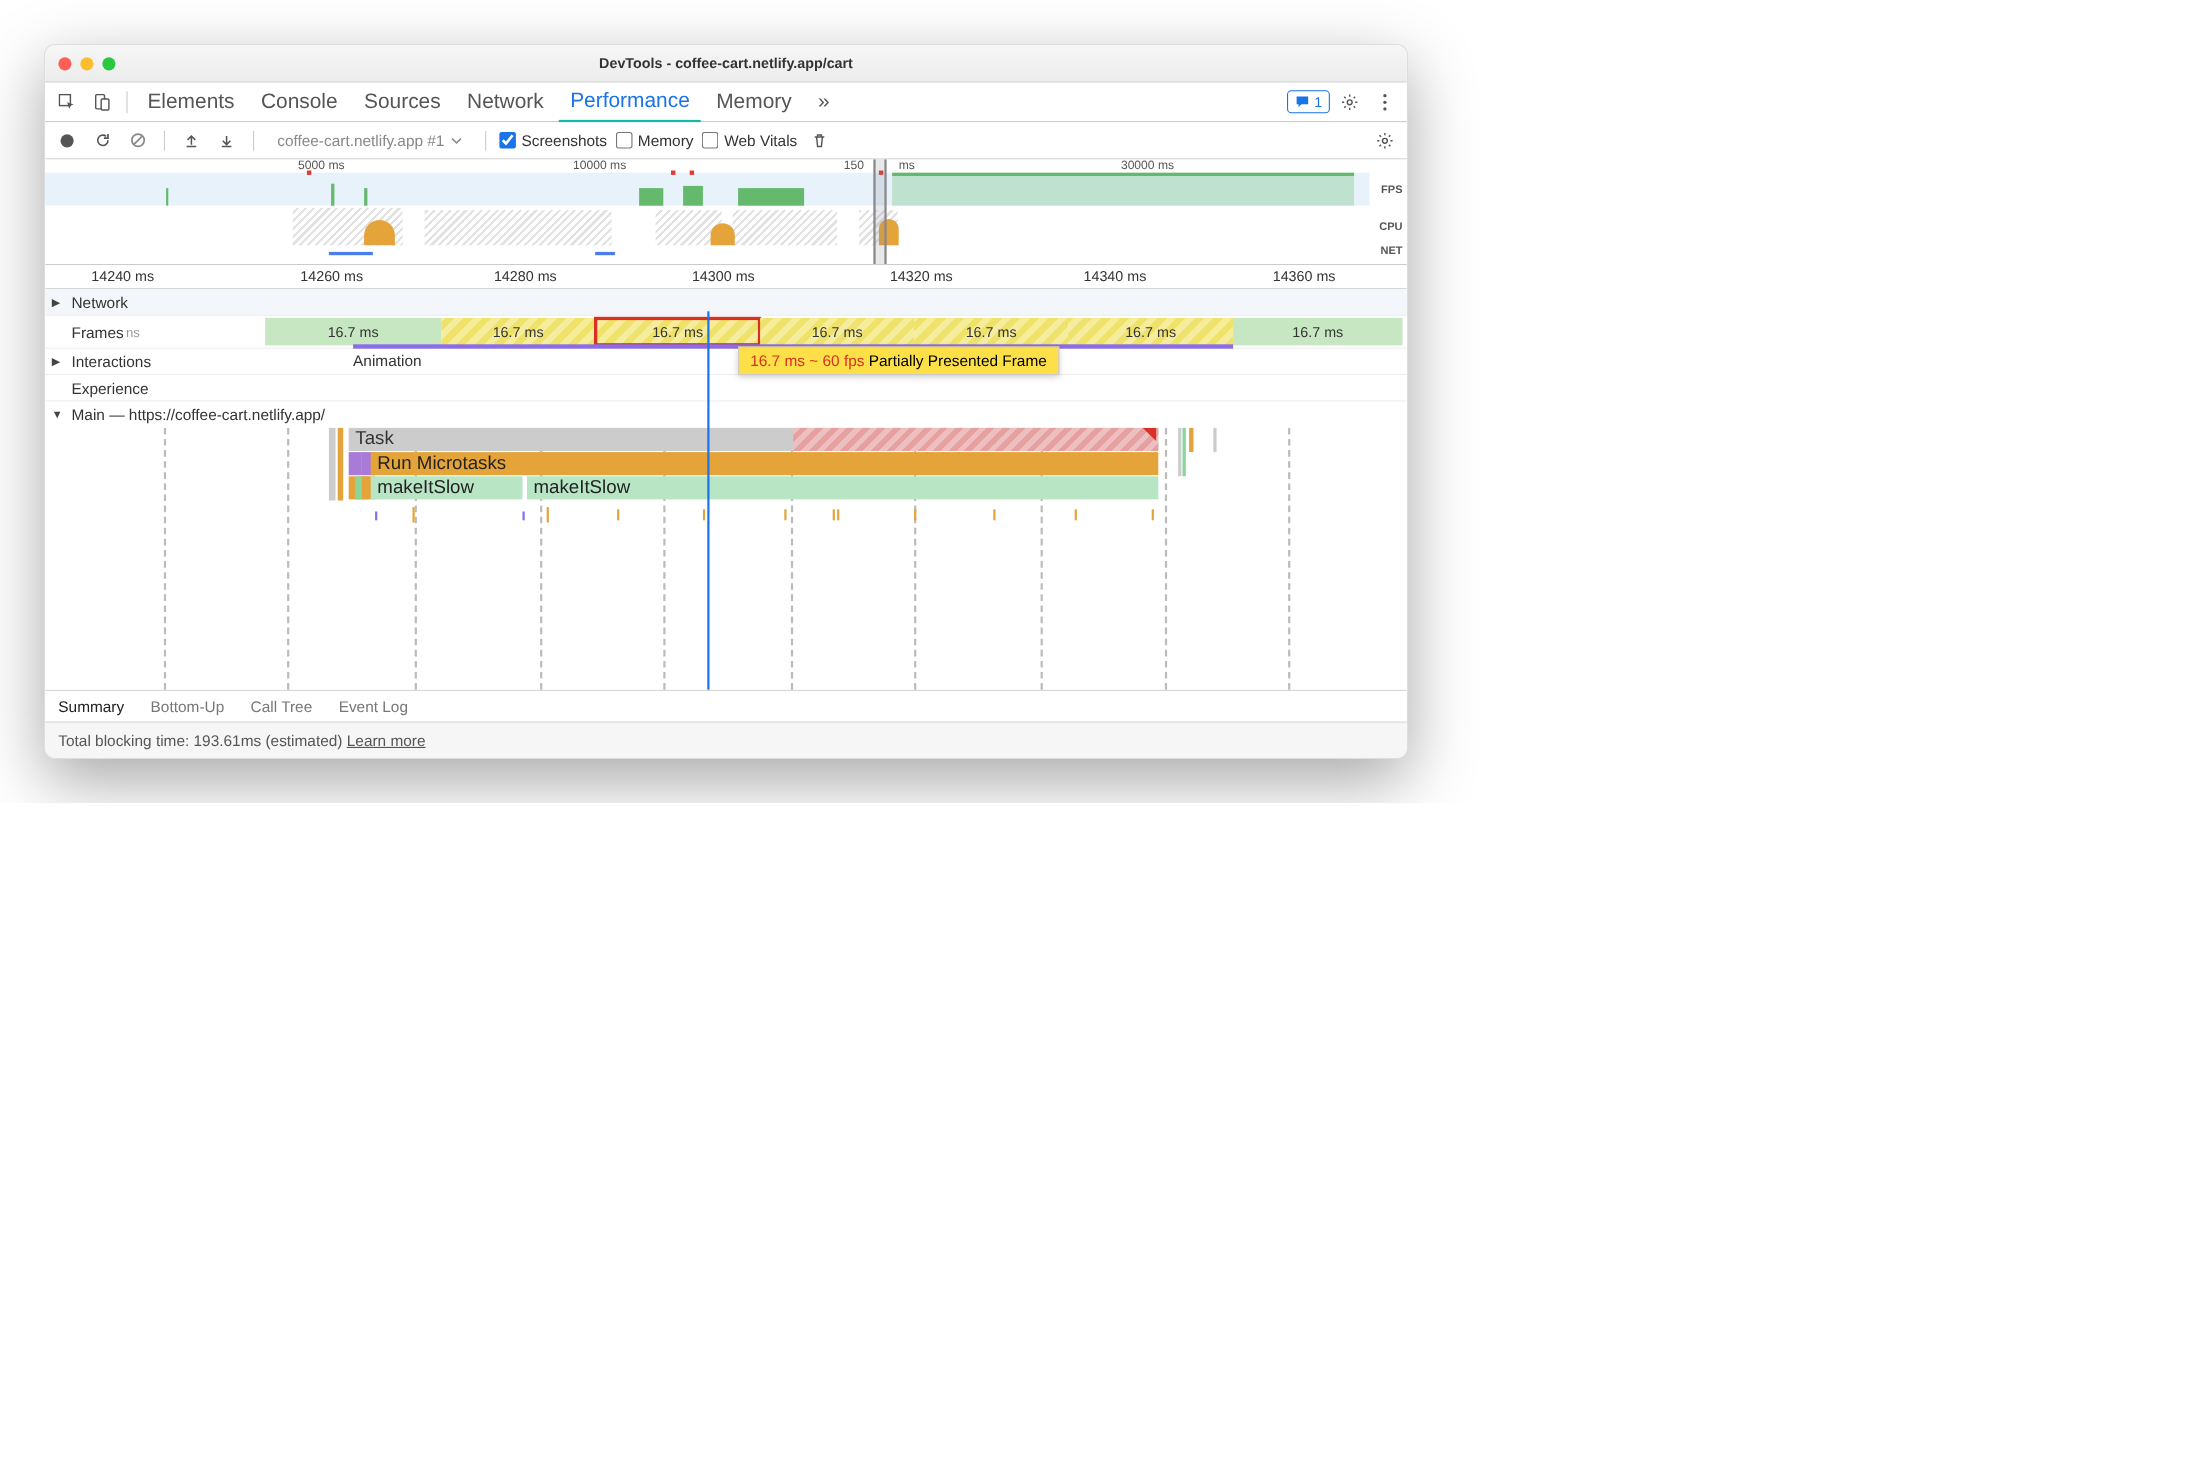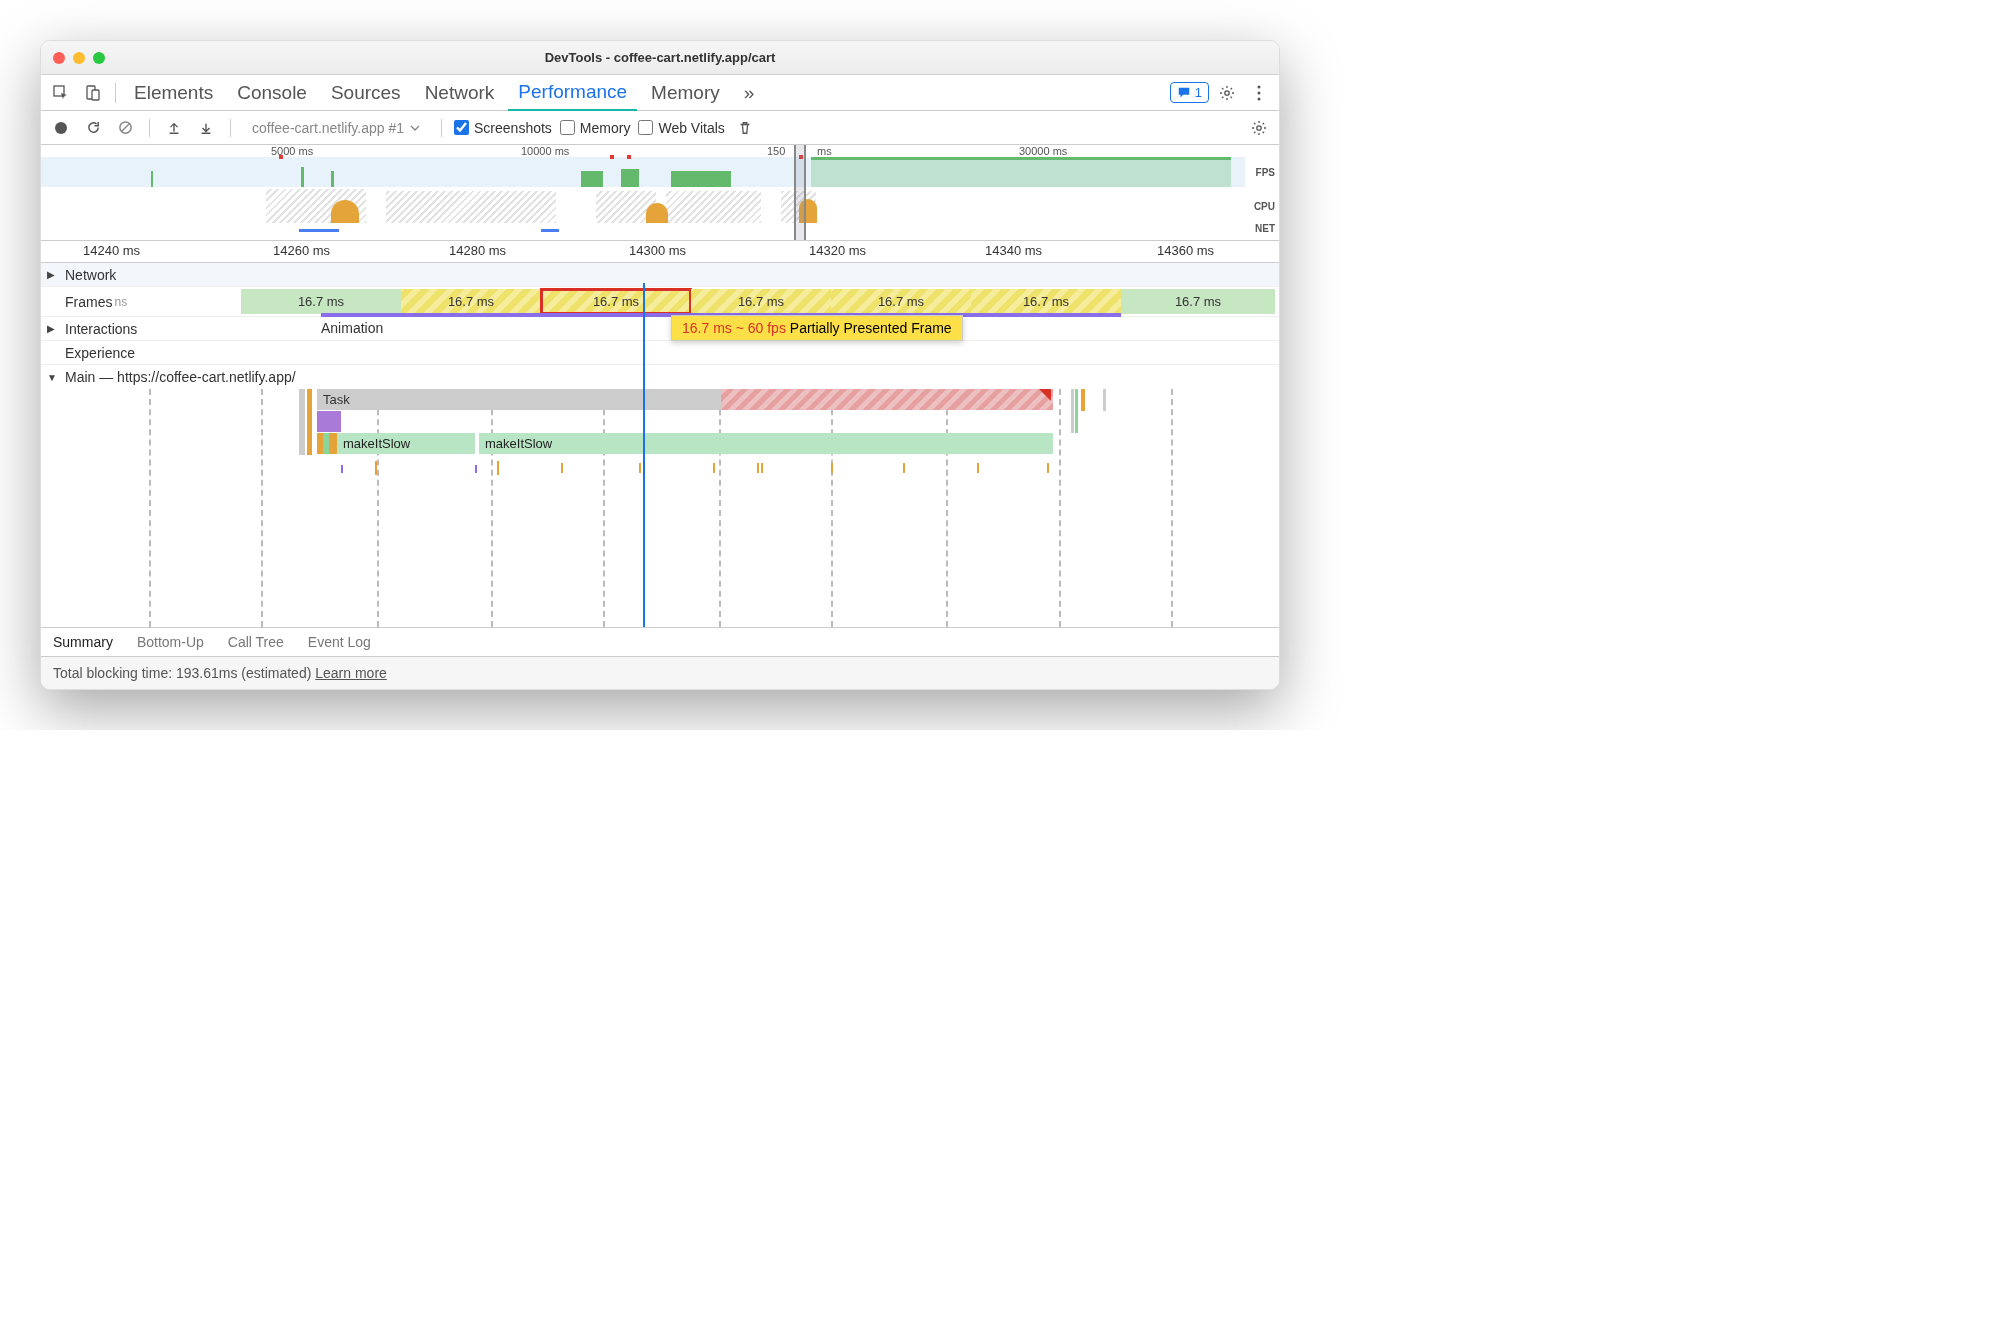--- a/index.html
+++ b/index.html
@@ -49,21 +49,21 @@
 .bluebar { position: absolute; left: -4px; width: 4px; background: #1a73e8; }
 .frame { position: absolute; top: 2px; bottom: 2px; display: flex; align-items: center; justify-content: center; font-size: 13px; color: #333; }
 .frame.green { background: #c7e7c2; }
 .frame.yellow { background: repeating-linear-gradient(-45deg, #efe26a 0 6px, #f5ed9c 6px 12px); }
 .frame.red-outline { outline: 3px solid #d93025; outline-offset: -2px; }
 .tooltip { position: absolute; background: #fde047; border: 1px solid #ccc; box-shadow: 0 2px 6px rgba(0,0,0,0.2); padding: 4px 10px; font-size: 14px; white-space: nowrap; z-index: 10; }
 .tooltip .hl { color: #d93025; }
 .grid-col { position: absolute; top: 0; bottom: 0; width: 0; border-left: 2px dashed #bbb; }
 .flame-area { position: relative; height: 238px; }
 .flame-row { position: absolute; left: 0; right: 0; height: 22px; }
-.flame-block { position: absolute; top: 0; bottom: 1px; display: flex; align-items: center; padding: 0 6px; font-size: 13px; overflow: hidden; white-space: nowrap; }
+.flame-block { position: absolute; top: 0; bottom: 1px; display: flex; align-items: flex-start; padding: 0 6px; font-size: 17px; overflow: hidden; white-space: nowrap; }
 .flame-block.task { background: #ccc; color: #333; }
 .flame-block.task-red { background: repeating-linear-gradient(-45deg, #e6a0a0 0 5px, #ecc0c0 5px 10px); }
 .flame-block.micro { background: #e5a43a; color: #222; }
 .flame-block.fn { background: #b8e5c4; color: #222; }
 .flame-block.purple { background: #a97ad8; }
 .flame-block.orange { background: #e5a43a; }
 .flame-block.green { background: #8bd49b; }
 .playhead { position: absolute; top: 0; bottom: 0; width: 2px; background: #1a73e8; z-index: 5; }
 .purple-line { position: absolute; height: 4px; background: #8a6de8; }
 .bottom-tabs { display: flex; gap: 24px; padding: 6px 12px; border-top: 1px solid #ccc; border-bottom: 1px solid #ccc; font-size: 14px; }
@@ -330,20 +330,23 @@
       </div>
 
       <div style="position:absolute;left:1030px;top:0;width:3px;height:44px;background:#ccc"></div>
       <div style="position:absolute;left:1034px;top:0;width:3px;height:44px;background:#8bd49b"></div>
       <div style="position:absolute;left:1040px;top:0;width:4px;height:22px;background:#e5a43a"></div>
       <div style="position:absolute;left:1062px;top:0;width:3px;height:22px;background:#ccc"></div>
 
       <div class="flame-row" style="top:22px">
         <div class="flame-block purple" style="left:276px;width:10px"></div>
         <div class="flame-block purple" style="left:288px;width:4px"></div>
+        <div class="flame-block micro" style="left:296px;width:716px">
+            <span>Run Microtasks</span>
+          </div>
       </div>
 
       <div class="flame-row" style="top:44px">
         <div class="flame-block orange" style="left:276px;width:4px"></div>
         <div class="flame-block green" style="left:282px;width:4px"></div>
         <div class="flame-block orange" style="left:288px;width:4px"></div>
         <div class="flame-block fn" style="left:296px;width:138px">
             <span>makeItSlow</span>
           </div>
         <div class="flame-block fn" style="left:438px;width:574px">

